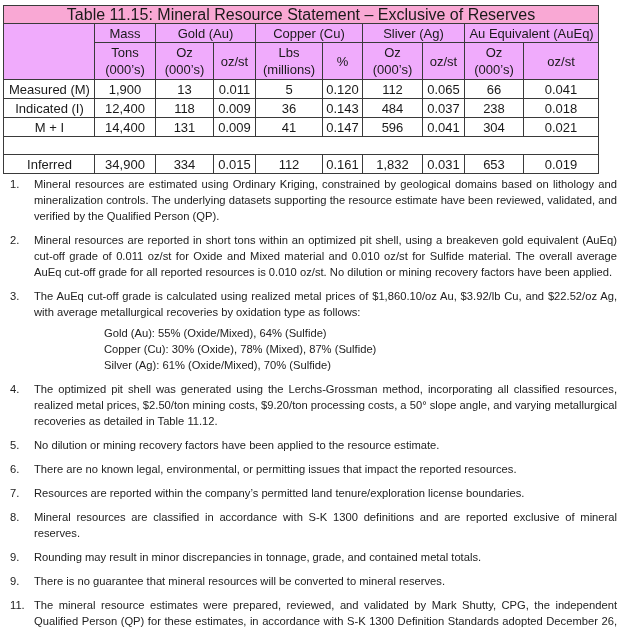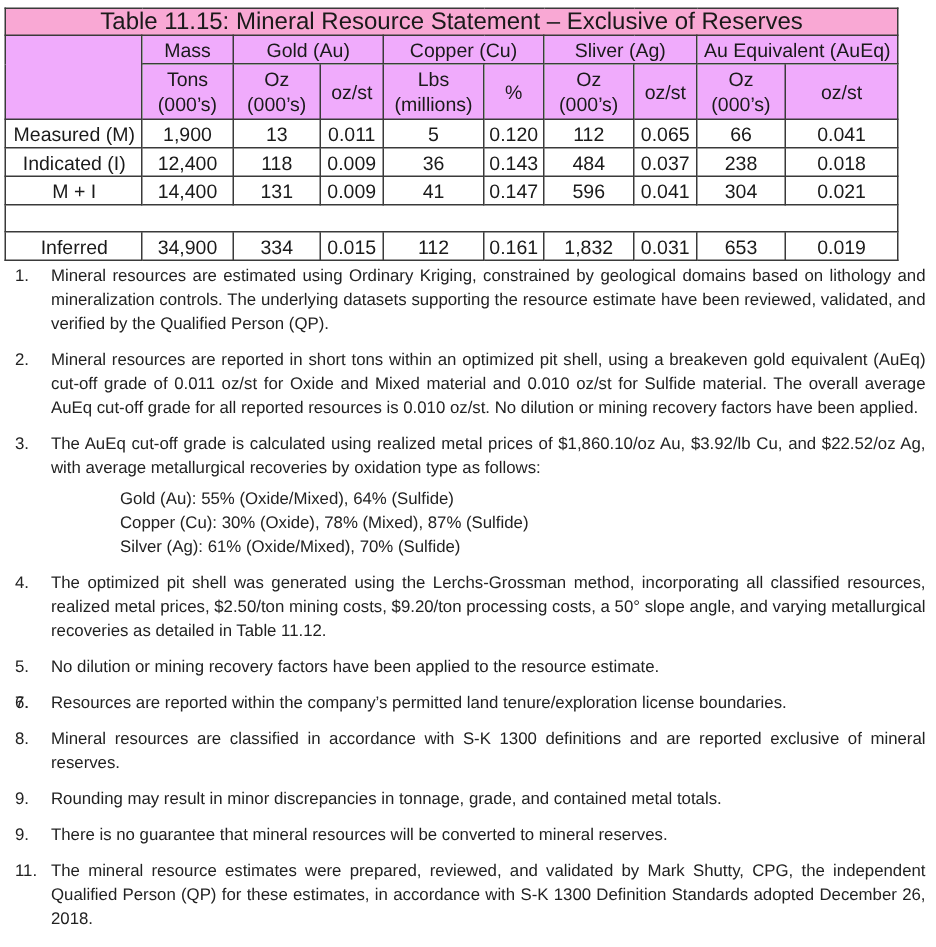--- a/index.html
+++ b/index.html
@@ -15,21 +15,21 @@
   table.res tr.h2 td { height:36px; line-height:17px; }
   table.res td.lab { text-align:center; padding-left:3px;margin-top:37px; }
   table.res tr.data td { height:18px; }
   table.res tr.spacer td { height:17px; }
   table.res td.b { font-weight:normal; }
   table.res td.corner { background:#f2f2f2; }
 
   .notes { position:absolute; left:0; top:176px; width:624px; font-size:11.2px; line-height:16px; color:#222; }
   .note { position:relative; padding-left:34px; padding-right:7px; margin-bottom:8px; text-align:justify; }
   .note .num { position:absolute; left:10px; top:0; }
-  .sub { padding-left:80px; margin-top:-1px; margin-bottom:8px; }
+  .sub { padding-left:104px; margin-top:-1px; margin-bottom:8px; }
   .sub div { line-height:16px; }
 </style>
 </head>
 <body>
 
 <table class="res">
   <colgroup>
     <col style="width:91px">
       <col style="width:61px">
       <col style="width:58px">
@@ -122,20 +122,20 @@
   <div class="note"><span class="num">1.</span><span>Mineral resources are estimated using Ordinary Kriging, constrained by geological domains based on lithology and mineralization controls. The underlying datasets supporting the resource estimate have been reviewed, validated, and verified by the Qualified Person (QP).</span></div>
   <div class="note"><span class="num">2.</span><span>Mineral resources are reported in short tons within an optimized pit shell, using a breakeven gold equivalent (AuEq) cut-off grade of 0.011 oz/st for Oxide and Mixed material and 0.010 oz/st for Sulfide material. The overall average AuEq cut-off grade for all reported resources is 0.010 oz/st. No dilution or mining recovery factors have been applied.</span></div>
   <div class="note" style="margin-bottom:6px"><span class="num">3.</span><span>The AuEq cut-off grade is calculated using realized metal prices of $1,860.10/oz Au, $3.92/lb Cu, and $22.52/oz Ag, with average metallurgical recoveries by oxidation type as follows:</span></div>
   <div class="sub">
     <div>Gold (Au): 55% (Oxide/Mixed), 64% (Sulfide)</div>
     <div>Copper (Cu): 30% (Oxide), 78% (Mixed), 87% (Sulfide)</div>
     <div>Silver (Ag): 61% (Oxide/Mixed), 70% (Sulfide)</div>
   </div>
   <div class="note"><span class="num">4.</span><span>The optimized pit shell was generated using the Lerchs-Grossman method, incorporating all classified resources, realized metal prices, $2.50/ton mining costs, $9.20/ton processing costs, a 50° slope angle, and varying metallurgical recoveries as detailed in Table 11.12.</span></div>
   <div class="note"><span class="num">5.</span><span>No dilution or mining recovery factors have been applied to the resource estimate.</span></div>
-  <div class="note"><span class="num">6.</span></div>
+  <div class="note"><span class="num">6.</span><span>There are no known legal, environmental, or permitting issues that impact the reported resources.</span></div>
   <div class="note"><span class="num">7.</span><span>Resources are reported within the company’s permitted land tenure/exploration license boundaries.</span></div>
   <div class="note"><span class="num">8.</span><span>Mineral resources are classified in accordance with S-K 1300 definitions and are reported exclusive of mineral reserves.</span></div>
   <div class="note"><span class="num">9.</span><span>Rounding may result in minor discrepancies in tonnage, grade, and contained metal totals.</span></div>
   <div class="note"><span class="num">9.</span><span>There is no guarantee that mineral resources will be converted to mineral reserves.</span></div>
   <div class="note"><span class="num">11.</span><span>The mineral resource estimates were prepared, reviewed, and validated by Mark Shutty, CPG, the independent Qualified Person (QP) for these estimates, in accordance with S-K 1300 Definition Standards adopted December 26, 2018.</span></div>
 
 </div>
 
 </body></html>

